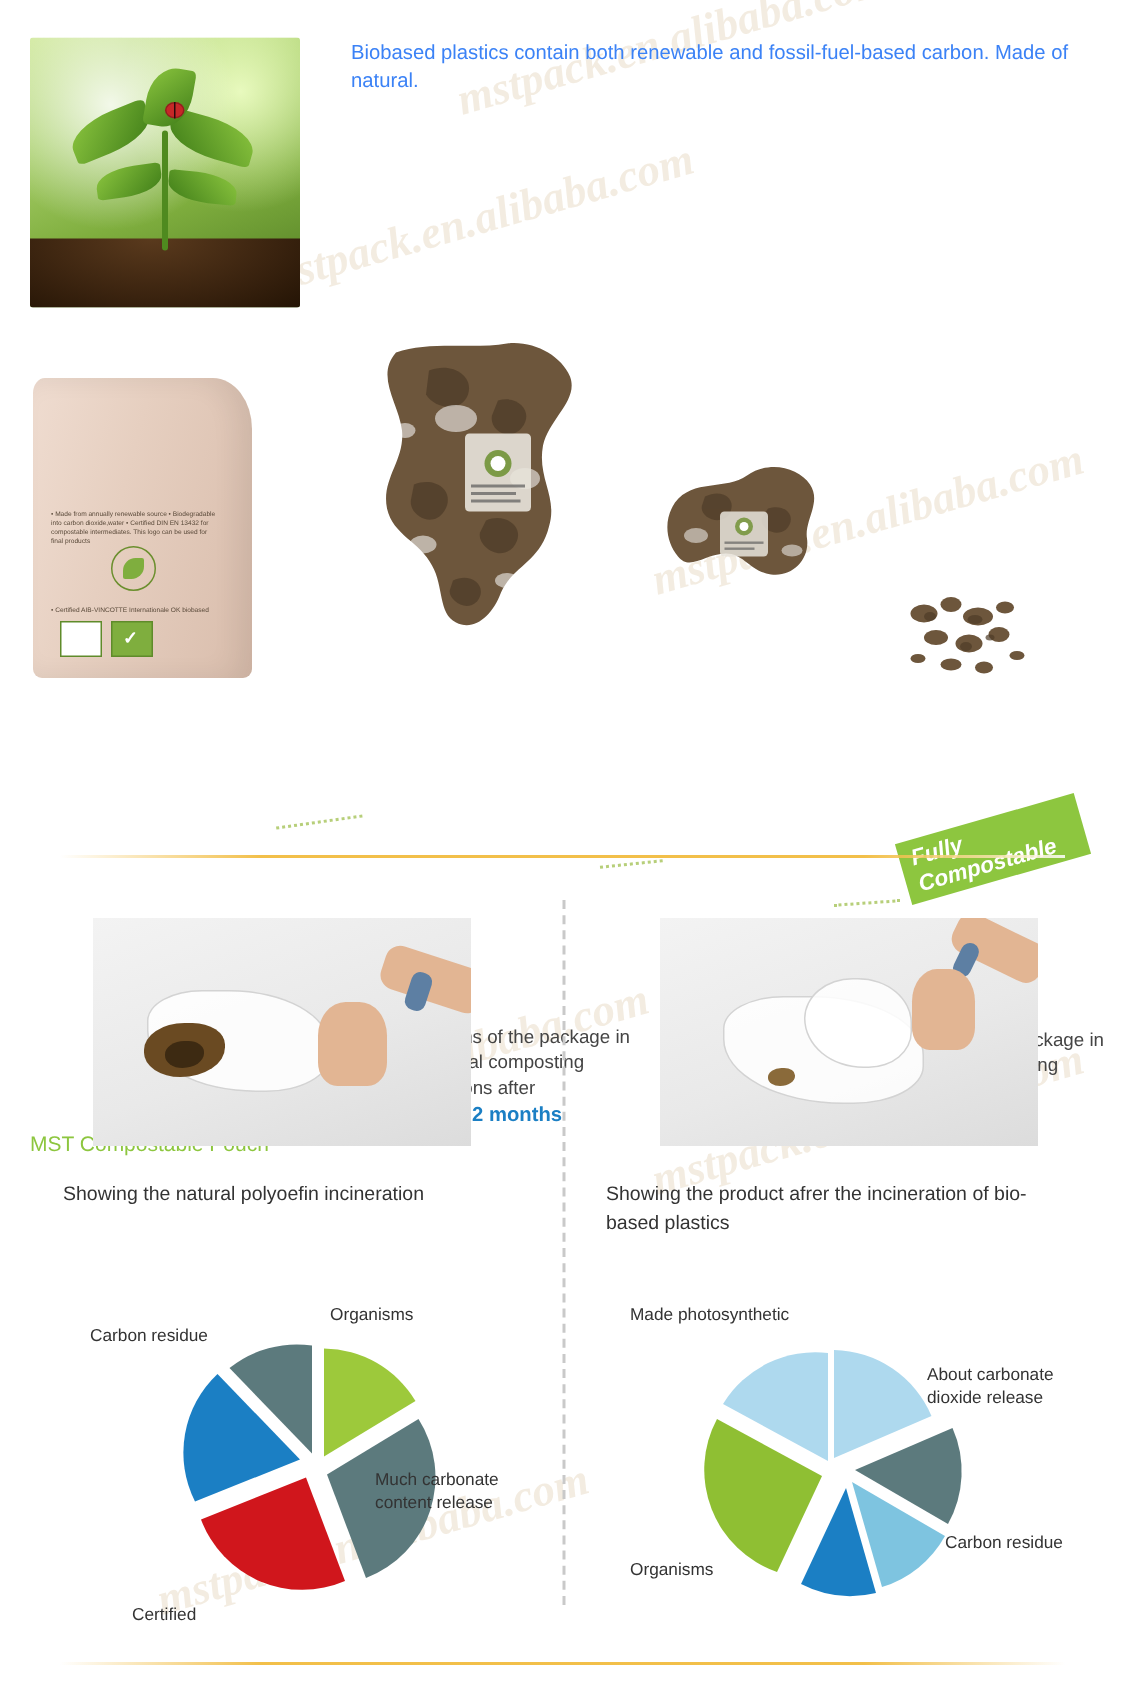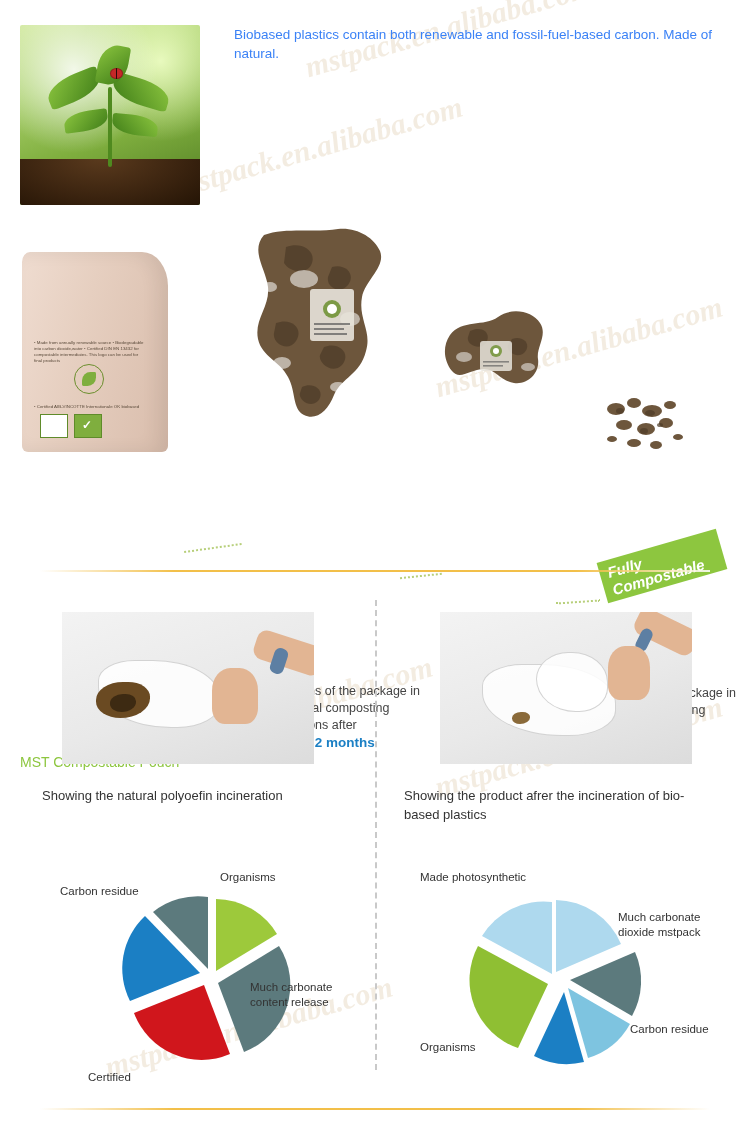--- a/index.html
+++ b/index.html
@@ -540,18 +540,18 @@
 
     <g transform="translate(-12,4)">
       <path d="M140 118 L110 182 A72 72 0 0 1 70 80 Z" fill="#8fbf33"></path>
     </g>
 
     <g transform="translate(-8,-6)">
       <path d="M140 118 L70 80 A72 72 0 0 1 140 46 Z" fill="#aed9ee"></path>
     </g>
   </svg>
   <div class="pie-label" style="left:0px;  top:8px; width:130px;">Made photosynthetic</div>
-  <div class="pie-label" style="left:198px; top:48px; width:100px;">Much carbonate dioxide mstpack</div>
+  <div class="pie-label" style="left:198px; top:48px; width:100px;">About carbonate dioxide release</div>
   <div class="pie-label" style="left:210px; top:160px; width:96px;">Carbon residue</div>
   <div class="pie-label" style="left:0px;  top:178px;">Organisms</div>
 </div>
 
 <div class="divider d2"></div>
 
 </body></html>

